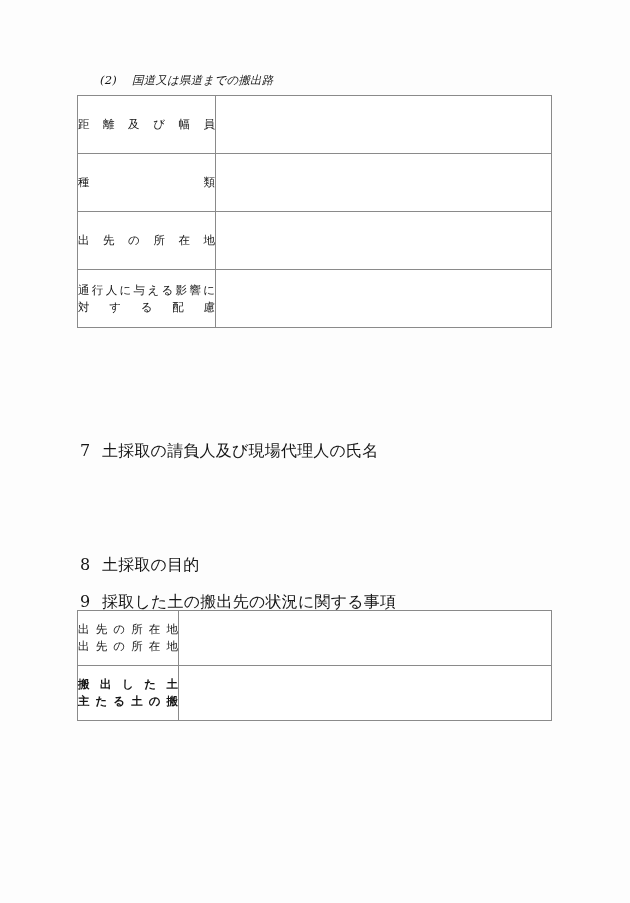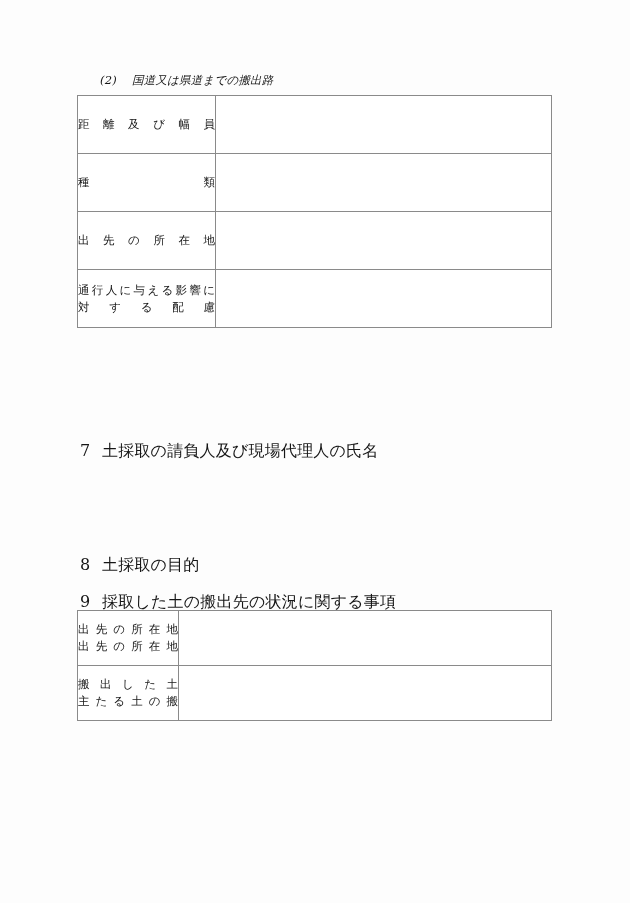--- a/index.html
+++ b/index.html
@@ -159,21 +159,21 @@
     <tbody>
       <tr style="height:55px;">
         <td class="label-cell">
           <div class="label-inner">
             <span>出先の所在地</span>
             <span>出先の所在地</span>
           </div>
         </td>
         <td class="value-cell"></td>
       </tr>
-      <tr style="height:55px;">
+      <tr style="height:55px;font-weight:bold;">
         <td class="label-cell">
           <div class="label-inner">
             <span>搬出した土</span>
             <span>主たる土の搬</span>
           </div>
         </td>
         <td class="value-cell"></td>
       </tr>
     </tbody>
   </table>

